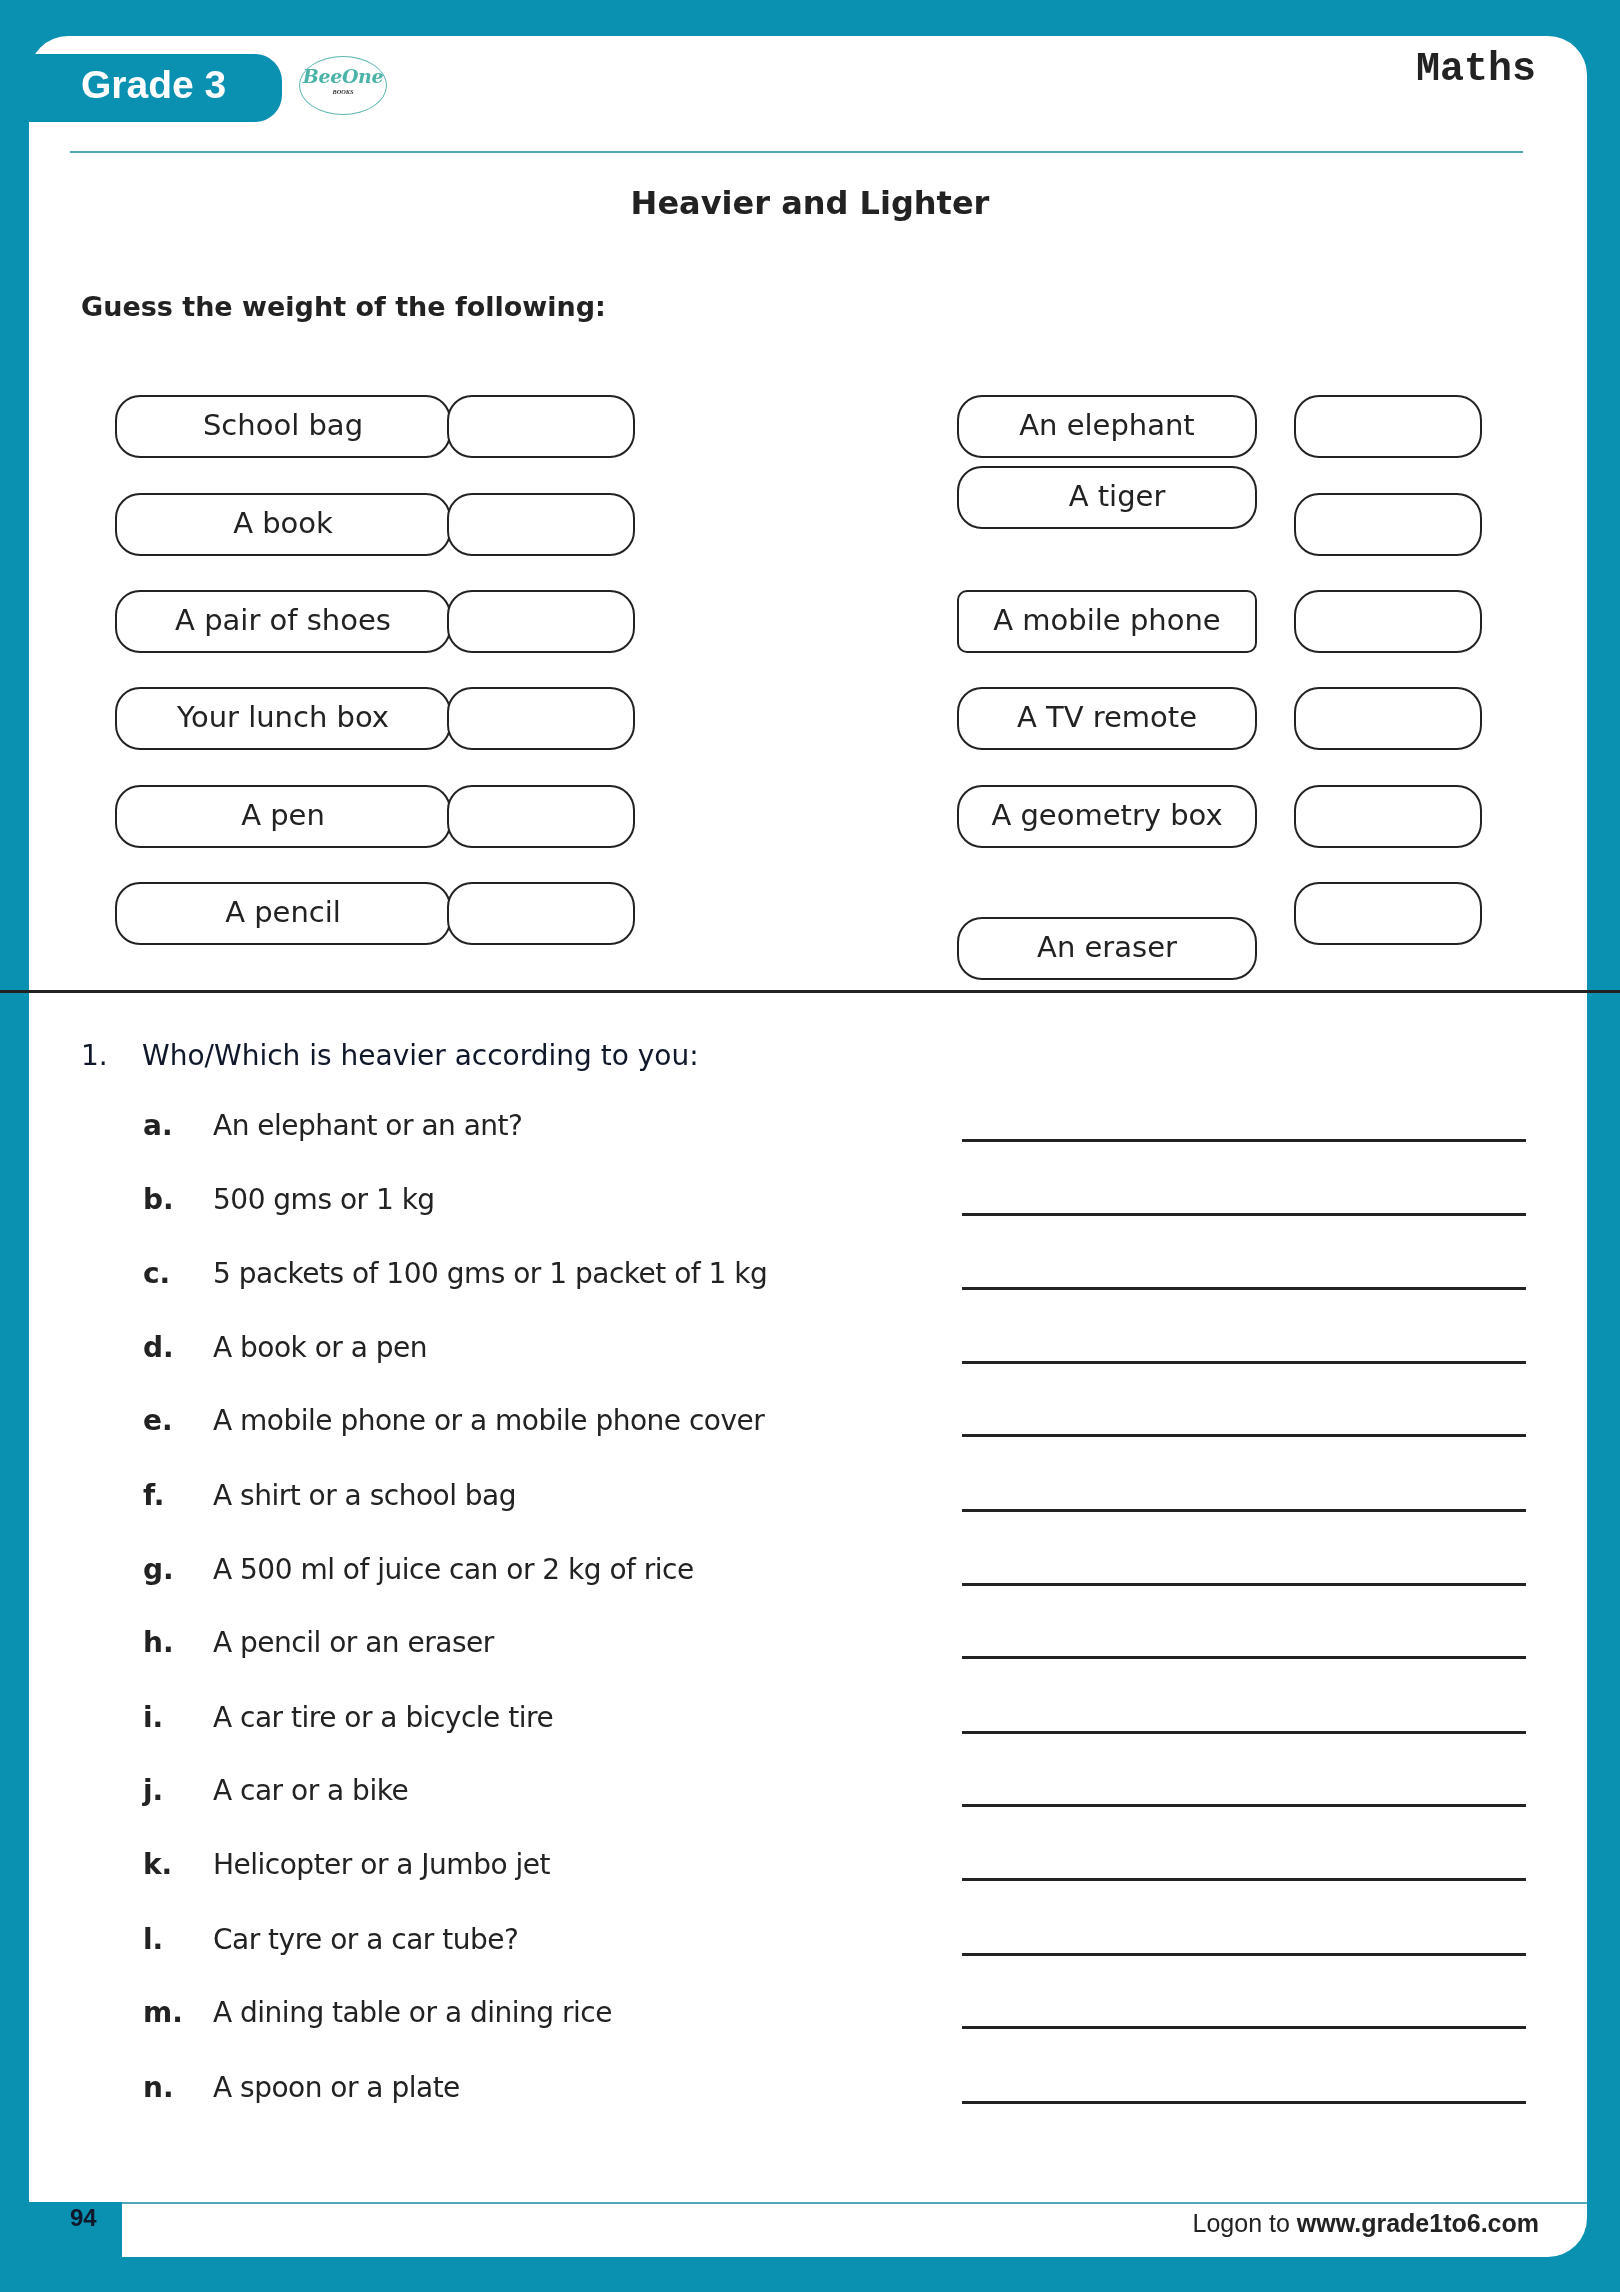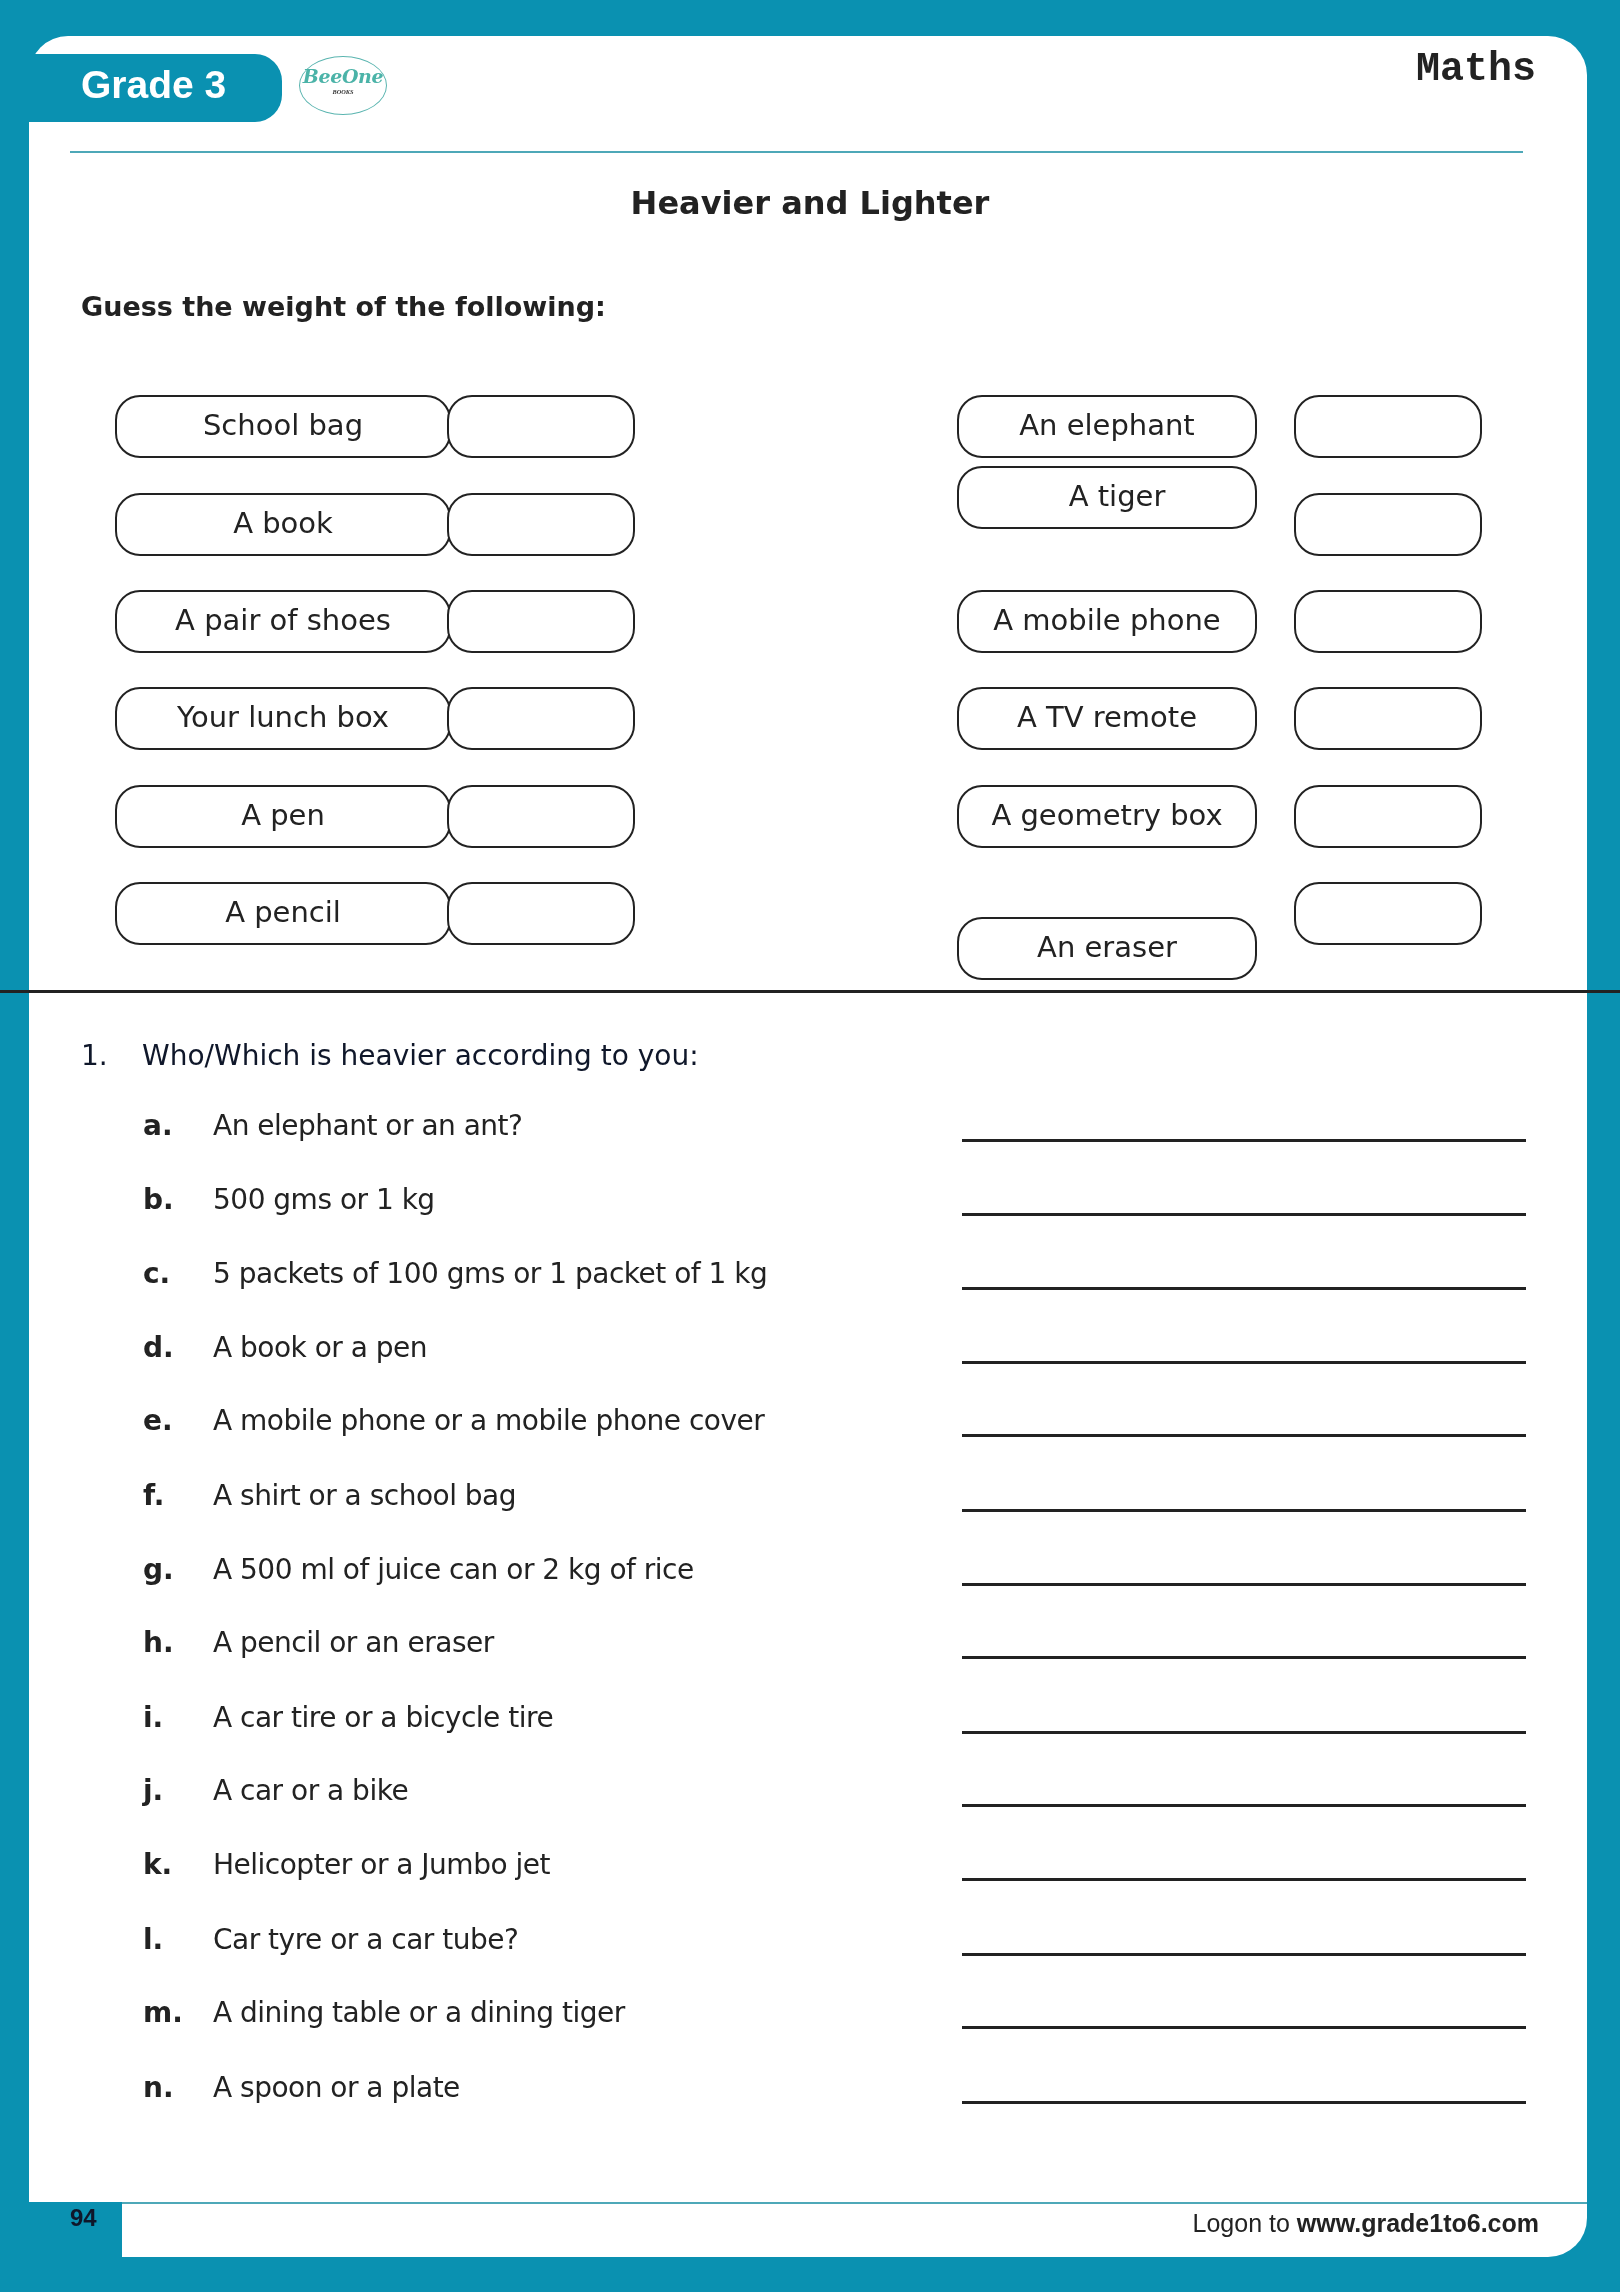--- a/index.html
+++ b/index.html
@@ -137,21 +137,21 @@
     <div class="pill label left" style="top: 687px;">Your lunch box</div>
     <div class="pill answer left" style="top: 687px;"></div>
     <div class="pill label left" style="top: 785px;">A pen</div>
     <div class="pill answer left" style="top: 785px;"></div>
     <div class="pill label left" style="top: 882px;">A pencil</div>
     <div class="pill answer left" style="top: 882px;"></div>
     <div class="pill label right" style="top: 395px;">An elephant</div>
     <div class="pill answer right" style="top: 395px;"></div>
     <div class="pill label right" style="top: 466px; padding-left: 20px;">A tiger</div>
     <div class="pill answer right" style="top: 493px;"></div>
-    <div class="pill label right" style="top: 590px;">A mobile phone</div>
+    <div class="pill label right" style="top: 590px; border-radius: 10px;">A mobile phone</div>
     <div class="pill answer right" style="top: 590px;"></div>
     <div class="pill label right" style="top: 687px;">A TV remote</div>
     <div class="pill answer right" style="top: 687px;"></div>
     <div class="pill label right" style="top: 785px;">A geometry box</div>
     <div class="pill answer right" style="top: 785px;"></div>
     <div class="pill label right" style="top: 882px; margin-top: 35px;">An eraser</div>
     <div class="pill answer right" style="top: 882px;"></div>
   </div>
 
 <div class="divider"></div>
@@ -216,21 +216,21 @@
       <span class="text">Helicopter or a Jumbo jet</span>
       <div class="answer-line"></div>
     </div>
     <div class="q-item" style="top: 1923px;">
       <span class="letter">l.</span>
       <span class="text">Car tyre or a car tube?</span>
       <div class="answer-line"></div>
     </div>
     <div class="q-item" style="top: 1996px;">
       <span class="letter">m.</span>
-      <span class="text">A dining table or a dining tiger</span>
+      <span class="text">A dining table or a dining rice</span>
       <div class="answer-line"></div>
     </div>
     <div class="q-item" style="top: 2071px;">
       <span class="letter">n.</span>
       <span class="text">A spoon or a plate</span>
       <div class="answer-line"></div>
     </div>
   </div>
 
 <div class="footer-line"></div>

